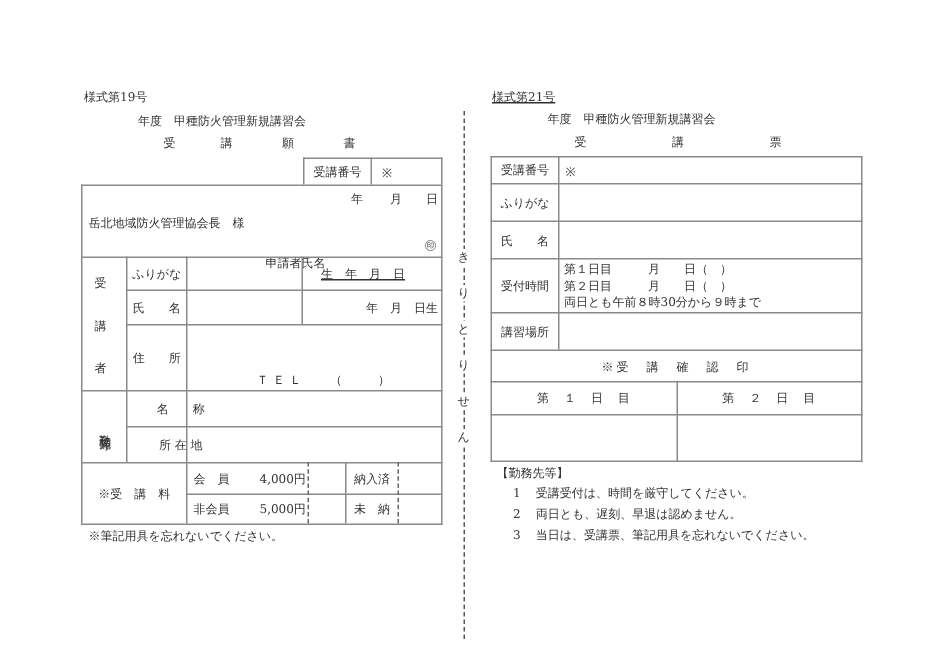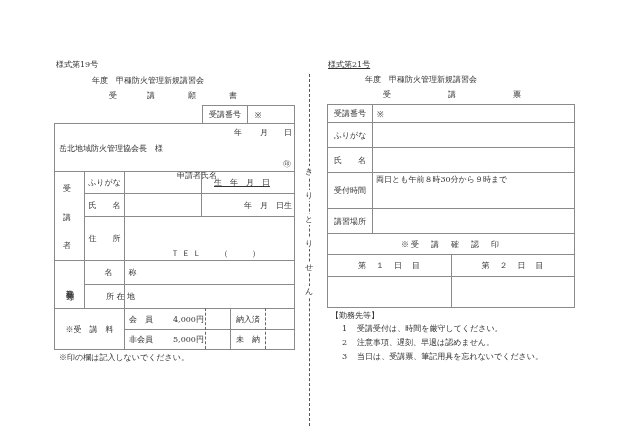--- a/index.html
+++ b/index.html
@@ -96,21 +96,21 @@
   <div class="cell" style="left:206px;top:309px;width:24px;height:20px;"></div>
   <div class="cell" style="left:231px;top:309px;width:34px;height:20px;">納入済</div>
   <div class="cell" style="left:266px;top:309px;width:28px;height:20px;"></div>
 
   <span class="abs" style="left:129px;top:334px;">非会員</span>
   <span class="abs" style="left:173px;top:334px;">5,000円</span>
   <div class="cell" style="left:206px;top:330px;width:24px;height:19px;"></div>
   <div class="cell" style="left:231px;top:330px;width:34px;height:19px;">未　納</div>
   <div class="cell" style="left:266px;top:330px;width:28px;height:19px;"></div>
 
-  <div class="abs" style="left:59px;top:352px;">※印の欄は記入しないでください。</div>
+  <div class="abs" style="left:59px;top:352px;">※筆記用具を忘れないでください。</div>
 </div>
 
 <div>
   <div class="cutline"></div>
   <span class="abs" style="left:305px;top:166px;font-size:8px;background:#fff;">き</span>
   <span class="abs" style="left:305px;top:190px;font-size:8px;background:#fff;">り</span>
   <span class="abs" style="left:305px;top:214px;font-size:8px;background:#fff;">と</span>
   <span class="abs" style="left:305px;top:238px;font-size:8px;background:#fff;">り</span>
   <span class="abs" style="left:305px;top:262px;font-size:8px;background:#fff;">せ</span>
   <span class="abs" style="left:305px;top:286px;font-size:8px;background:#fff;">ん</span>
@@ -145,37 +145,39 @@
   <div class="cell" style="left:373px;top:105px;width:201px;height:17px;justify-content:flex-start;padding-left:4px;">※</div>
 
   <div class="cell" style="left:328px;top:123px;width:44px;height:24px;">ふりがな</div>
   <div class="cell" style="left:373px;top:123px;width:201px;height:24px;"></div>
 
   <div class="cell" style="left:328px;top:148px;width:44px;height:24px;">氏　　名</div>
   <div class="cell" style="left:373px;top:148px;width:201px;height:24px;"></div>
 
   <div class="cell" style="left:328px;top:173px;width:44px;height:35px;">受付時間</div>
   <div class="abs" style="left:376px;top:174px;line-height:11px;">
+    <div>第１日目　　　月　　日（　）</div>
+    <div>第２日目　　　月　　日（　）</div>
     <div>両日とも午前８時30分から９時まで</div>
   </div>
 
   <div class="cell" style="left:328px;top:209px;width:44px;height:24px;">講習場所</div>
   <div class="cell" style="left:373px;top:209px;width:201px;height:24px;"></div>
 
   <div class="cell spaced" style="left:328px;top:234px;width:246px;height:20px;letter-spacing:2px;">※受　講　確　認　印</div>
   <div class="cell" style="left:328px;top:255px;width:123px;height:21px;letter-spacing:1px;text-align:right;">第　１　日　目</div>
   <div class="cell" style="left:452px;top:255px;width:122px;height:21px;letter-spacing:1px;">第　２　日　目</div>
   <div class="cell" style="left:328px;top:277px;width:123px;height:30px;"></div>
   <div class="cell" style="left:452px;top:277px;width:122px;height:30px;"></div>
 
   <div class="abs" style="left:331px;top:310px;">【勤務先等】</div>
   <div>
     <div class="abs" style="left:342px;top:323px;">
       <span>1</span><span style="display:inline-block;width:10px;"></span><span>受講受付は、時間を厳守してください。</span>
     </div>
     <div class="abs" style="left:342px;top:337px;">
-      <span>2</span><span style="display:inline-block;width:10px;"></span><span>注意事項、遅刻、早退は認めません。</span>
+      <span>2</span><span style="display:inline-block;width:10px;"></span><span>両日とも、遅刻、早退は認めません。</span>
     </div>
     <div class="abs" style="left:342px;top:351px;">
       <span>3</span><span style="display:inline-block;width:10px;"></span><span>当日は、受講票、筆記用具を忘れないでください。</span>
     </div>
   </div>
 </div>
 
 </body></html>

